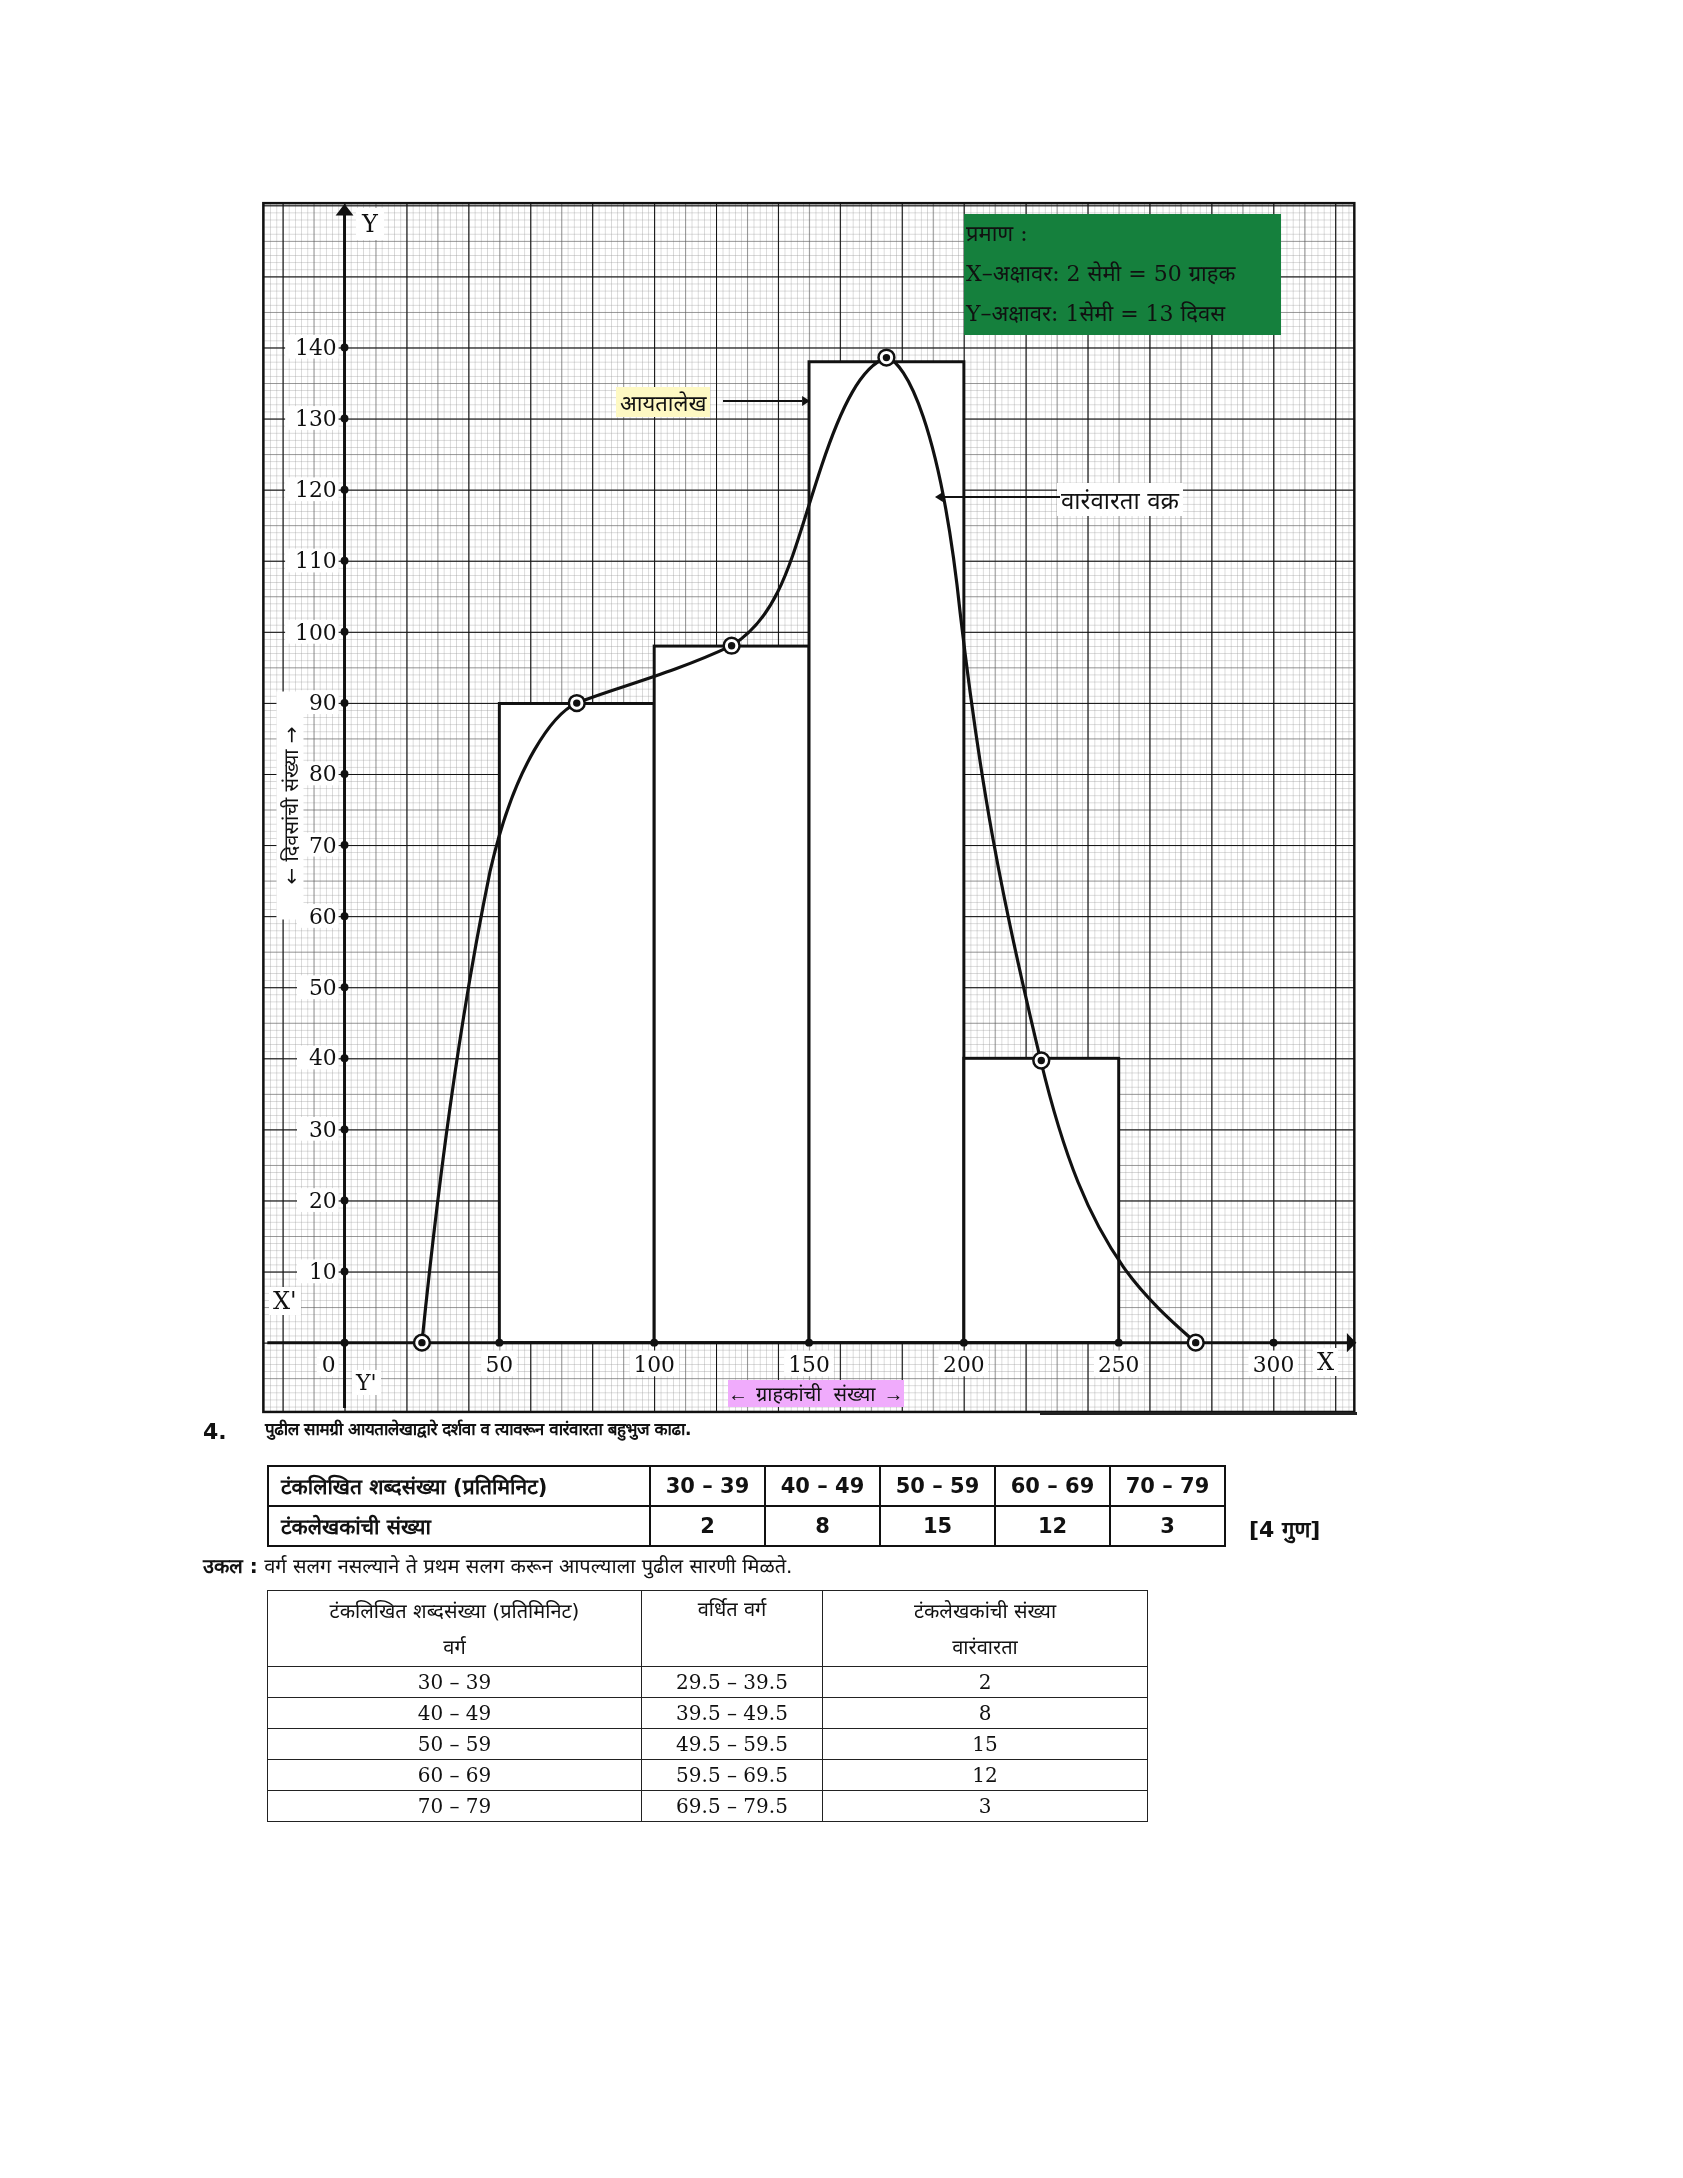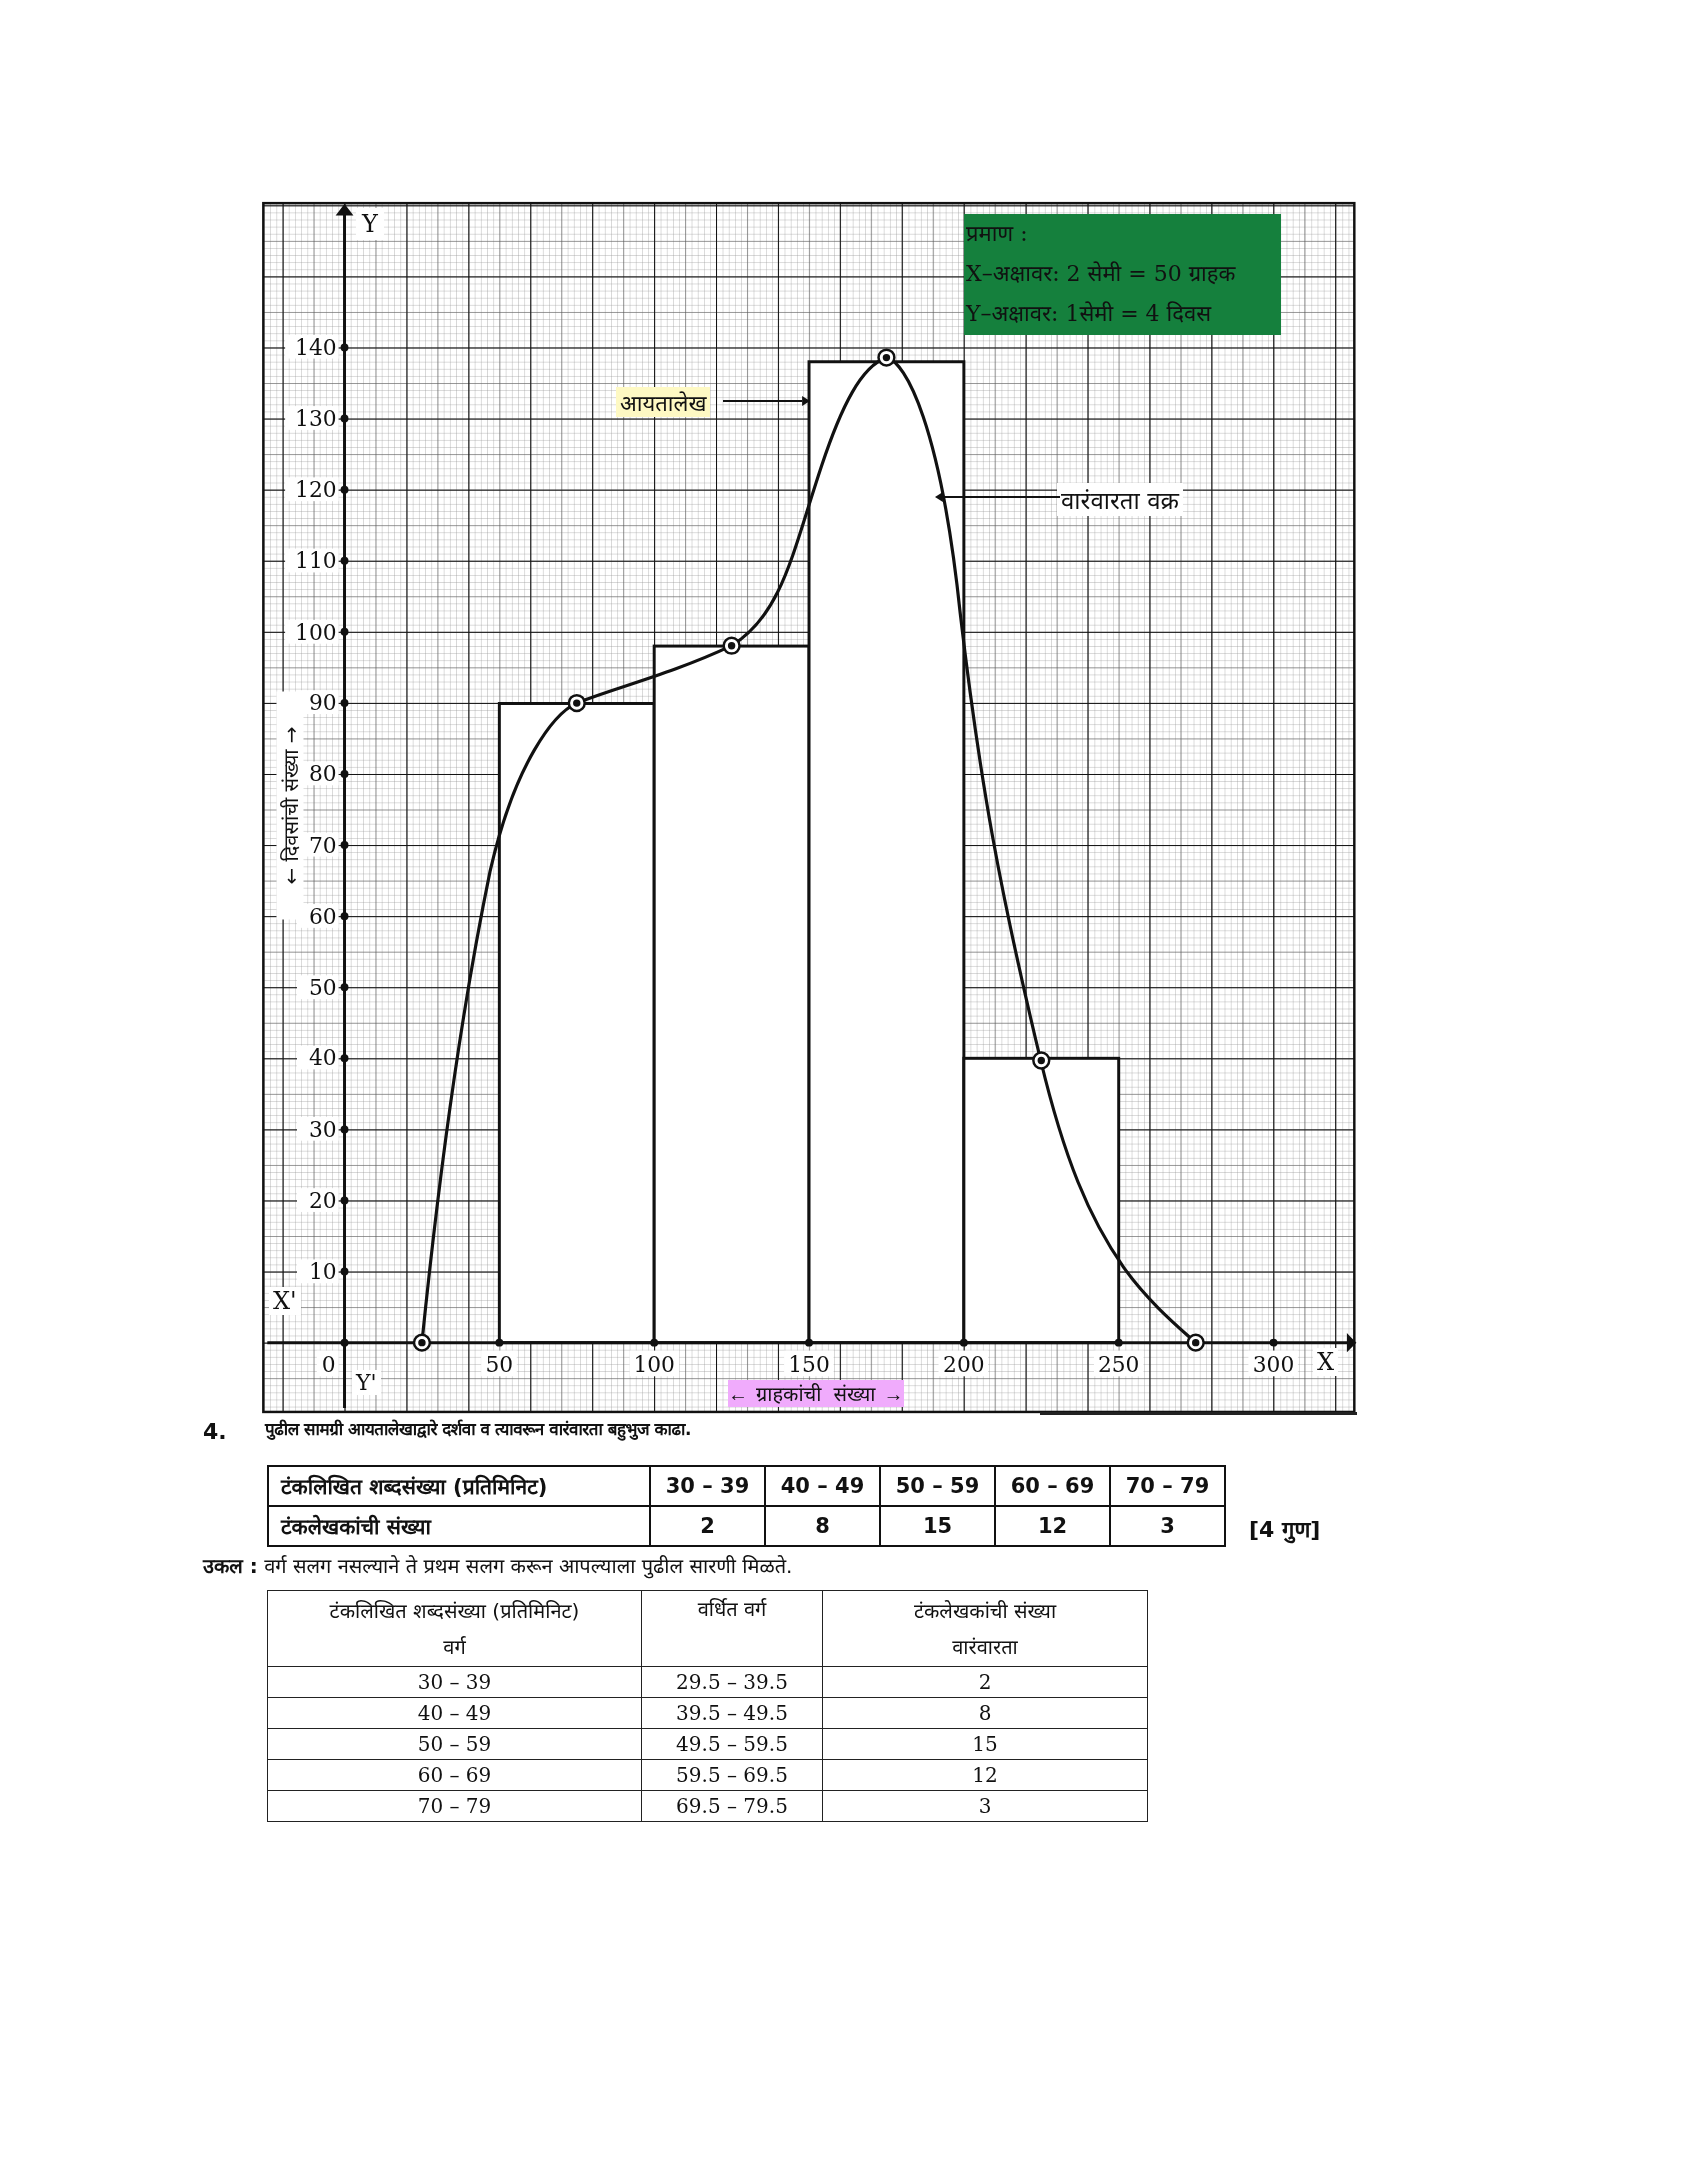--- a/index.html
+++ b/index.html
@@ -159,21 +159,21 @@
 <div class="abs lbl" style="left:352px;top:1370px;font-size:22px;background:#fff;padding:0 4px;">Y'</div>
 <div class="abs lbl" style="left:1313px;top:1348px;font-size:24px;background:#fff;padding:0 4px;">X</div>
 
 <div class="abs" style="left:728px;top:1380px;font-size:20px;background:#f0abfc;padding:0 4px;font-family:Liberation Mono, monospace;">← ग्राहकांची संख्या →</div>
 
 <div class="abs" style="left:176px;top:792px;width:228px;text-align:center;font-size:20px;background:#fff;transform:rotate(-90deg);transform-origin:center;font-family:'DejaVu Sans',sans-serif;">← दिवसांची संख्या →</div>
 
 <div class="abs" style="left:964px;top:214px;width:315px;height:121px;background:#15803d;font-size:22px;line-height:40px;padding-left:2px;font-family:'DejaVu Serif',serif;">
   <div>प्रमाण :</div>
   <div>X–अक्षावर: 2 सेमी = 50 ग्राहक</div>
-  <div>Y–अक्षावर: 1सेमी  = 4 दिवस</div>
+  <div>Y–अक्षावर: 1सेमी  = 13 दिवस</div>
 </div>
 
 <div class="abs" style="left:616px;top:387px;font-size:22px;background:#fef9c3;padding:0 4px;font-family:'DejaVu Sans',sans-serif;">आयतालेख</div>
 <svg class="abs" style="left:723px;top:391px;" width="89" height="20" viewBox="0 0 90 20">
   <line x1="0" y1="10" x2="80" y2="10" stroke="#111" stroke-width="2"></line>
   <polygon points="80,5 88,10 80,15" fill="#111"></polygon>
 </svg>
 
 <div class="abs" style="left:1057px;top:483px;font-size:24px;background:#fff;padding:0 4px;font-family:'DejaVu Sans',sans-serif;">वारंवारता वक्र</div>
 <svg class="abs" style="left:933px;top:487px;" width="129" height="20" viewBox="0 0 130 20">

